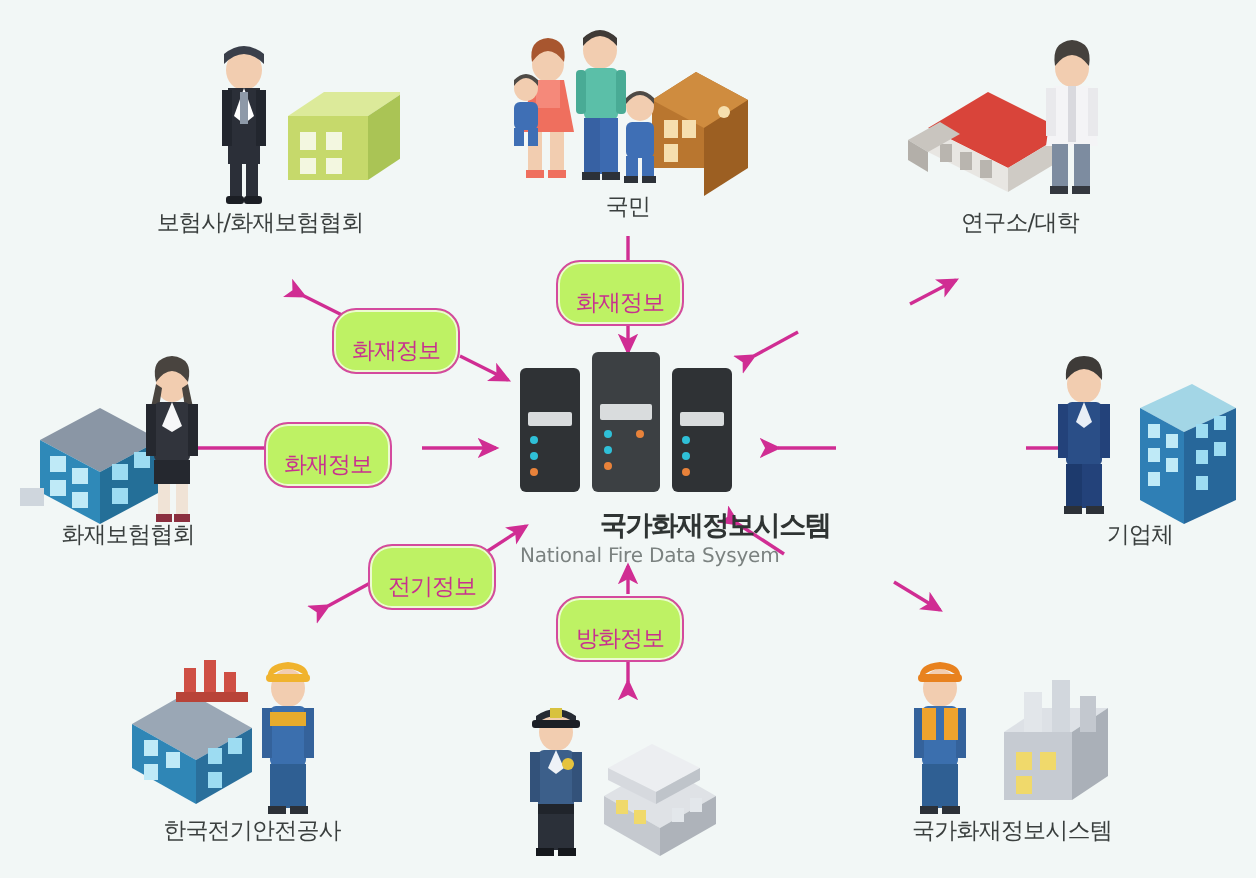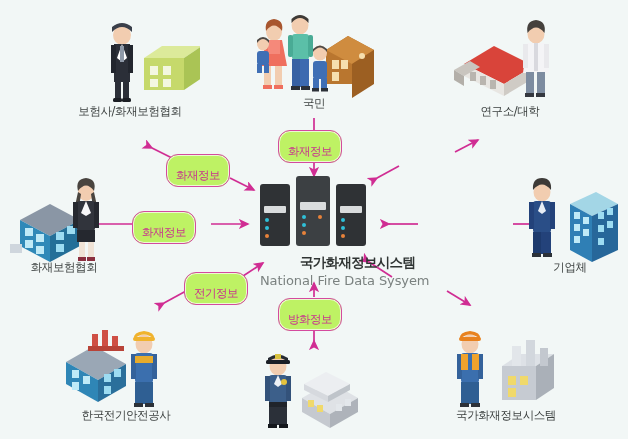--- a/index.html
+++ b/index.html
@@ -35,21 +35,21 @@
     box-shadow:0 0 0 1px rgba(255,255,255,.7) inset;
   }
 
   
   #hub{position:absolute;text-align:center;}
   #hub .hub-title{
     font-size:13.5px;font-weight:700;color:#2f3433;letter-spacing:-0.7px;
     margin-top:6px;white-space:nowrap;margin-left:40px;
   }
   #hub .hub-sub{
-    font-size:13px;color:#7b8280;letter-spacing:-0.1px;margin-top:1px;
+    font-size:10px;color:#7b8280;letter-spacing:-0.1px;margin-top:1px;
     white-space:nowrap;
   }
 
   
   .servers{position:relative;width:108px;height:72px;margin:0 auto;}
   .srv{position:absolute;background:#3c4043;border-radius:3px;}
   .srv.left{left:0;top:8px;width:30px;height:62px;background:#2f3235;}
   .srv.mid{left:36px;top:0;width:34px;height:70px;background:#3c4043;}
   .srv.right{left:76px;top:8px;width:30px;height:62px;background:#2f3235;}
   .slot{position:absolute;background:#d9dcdd;border-radius:1px;}

